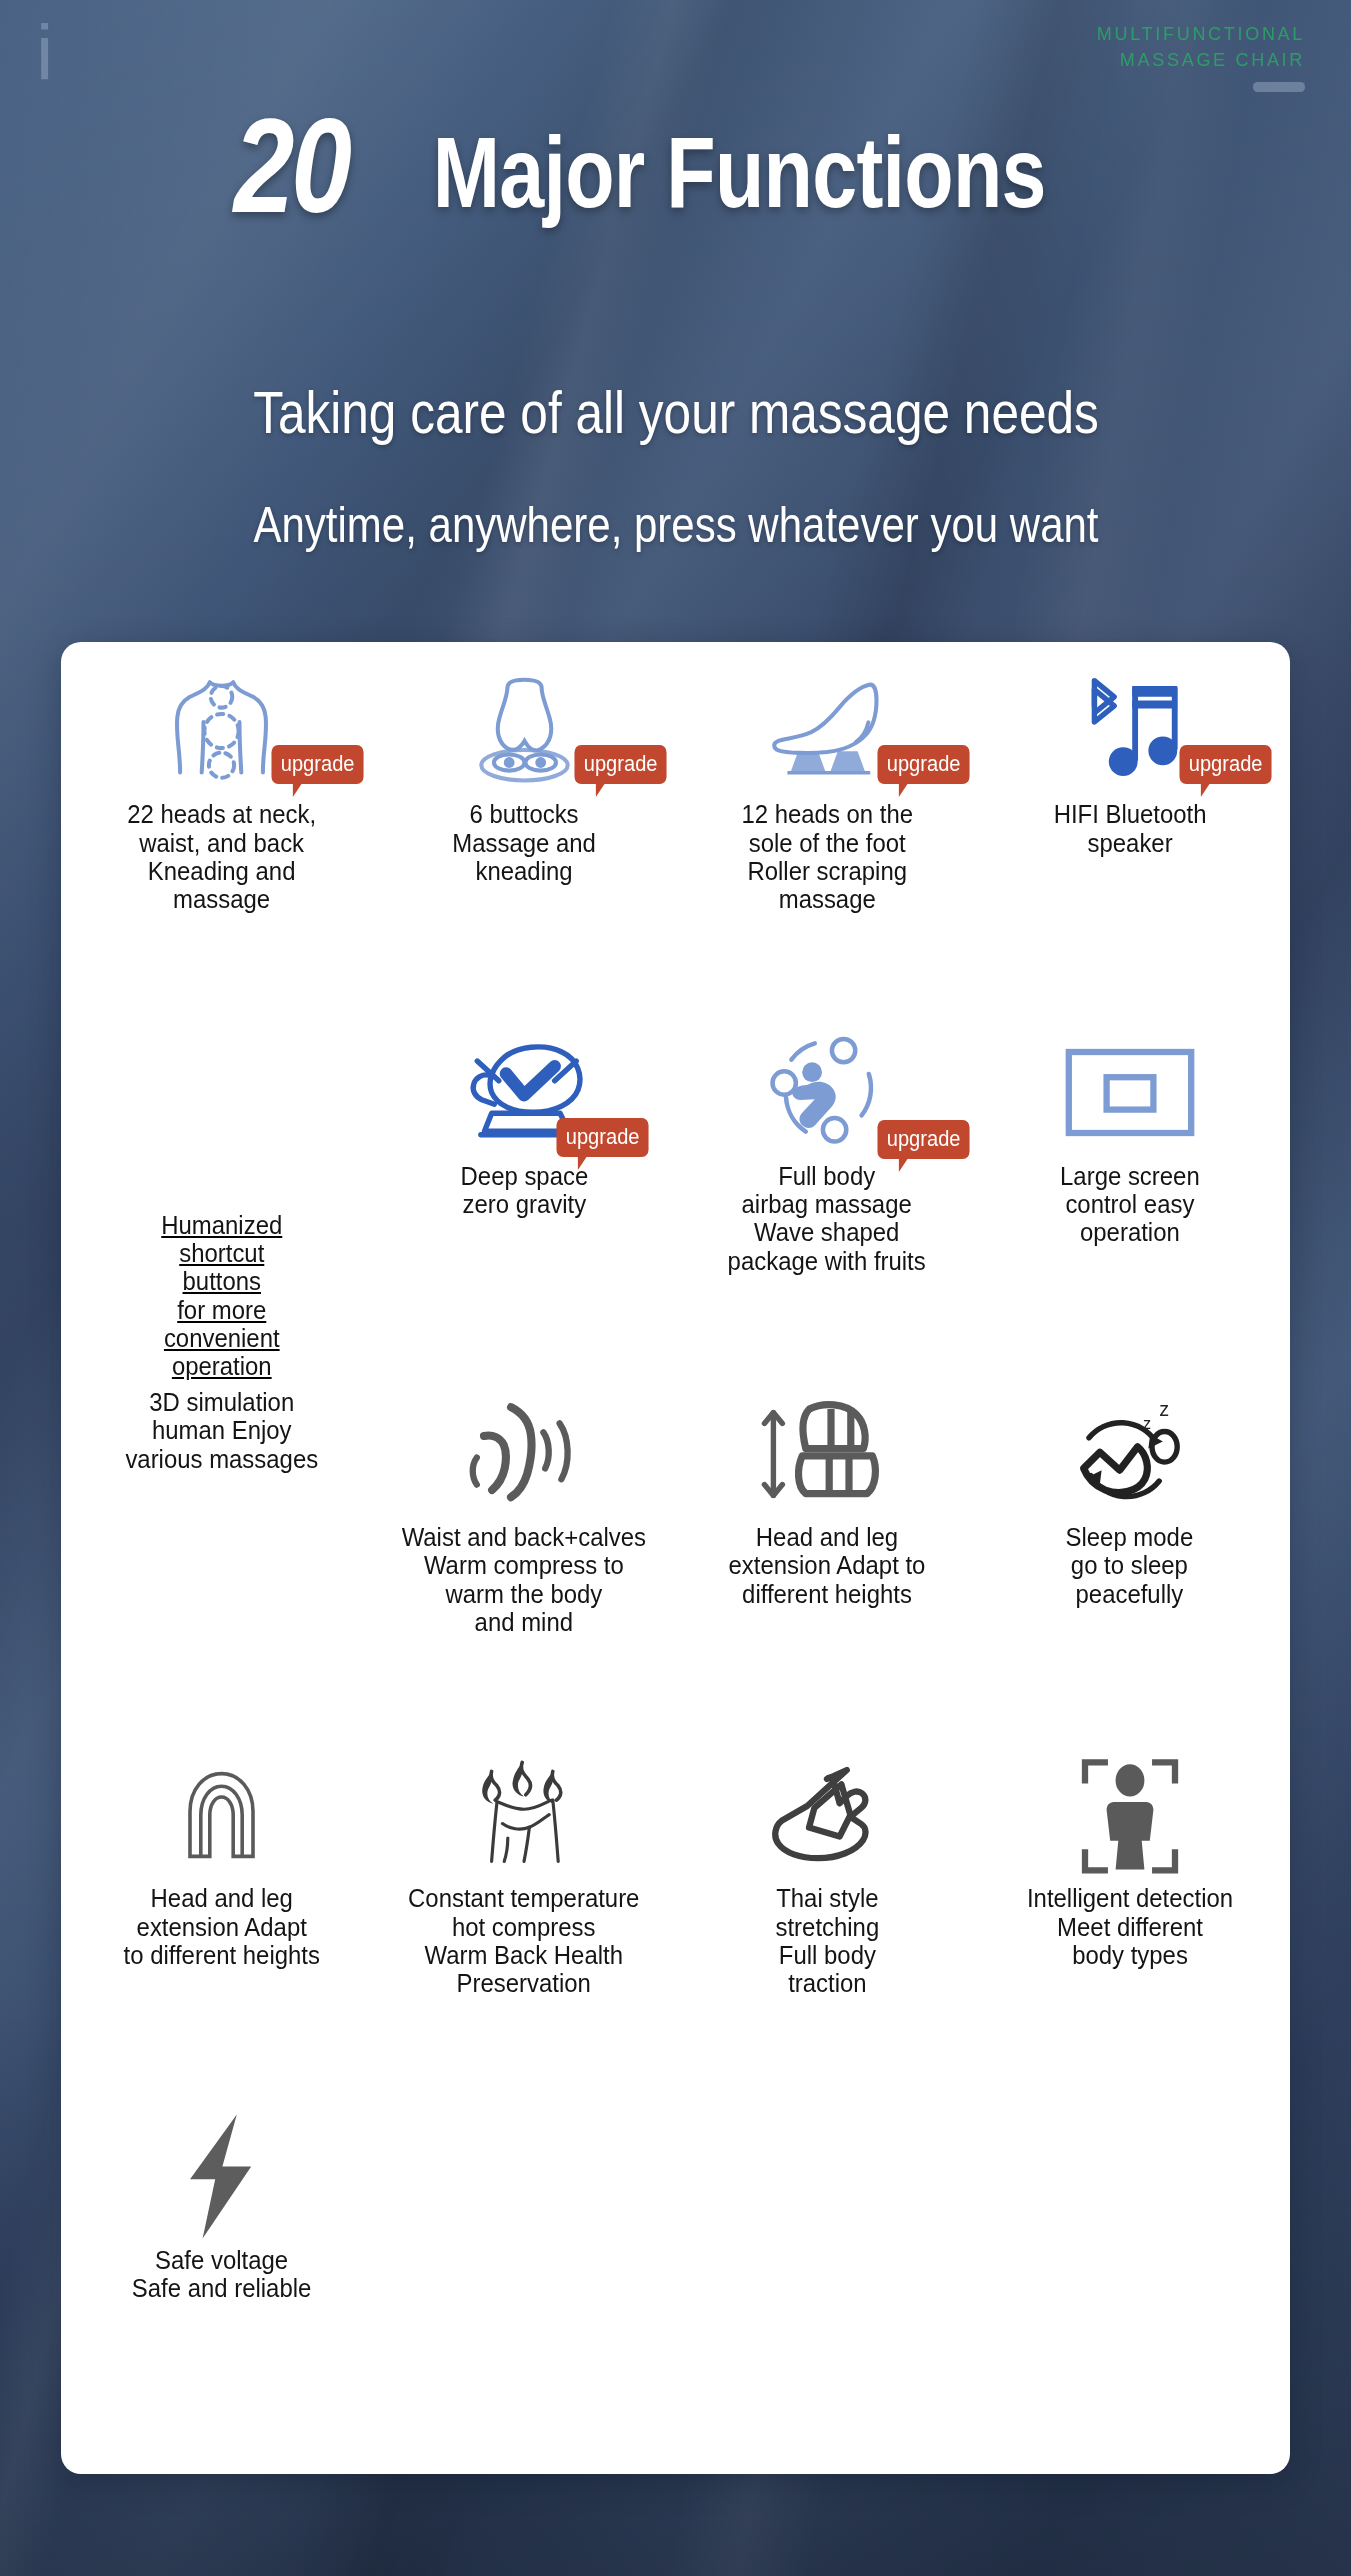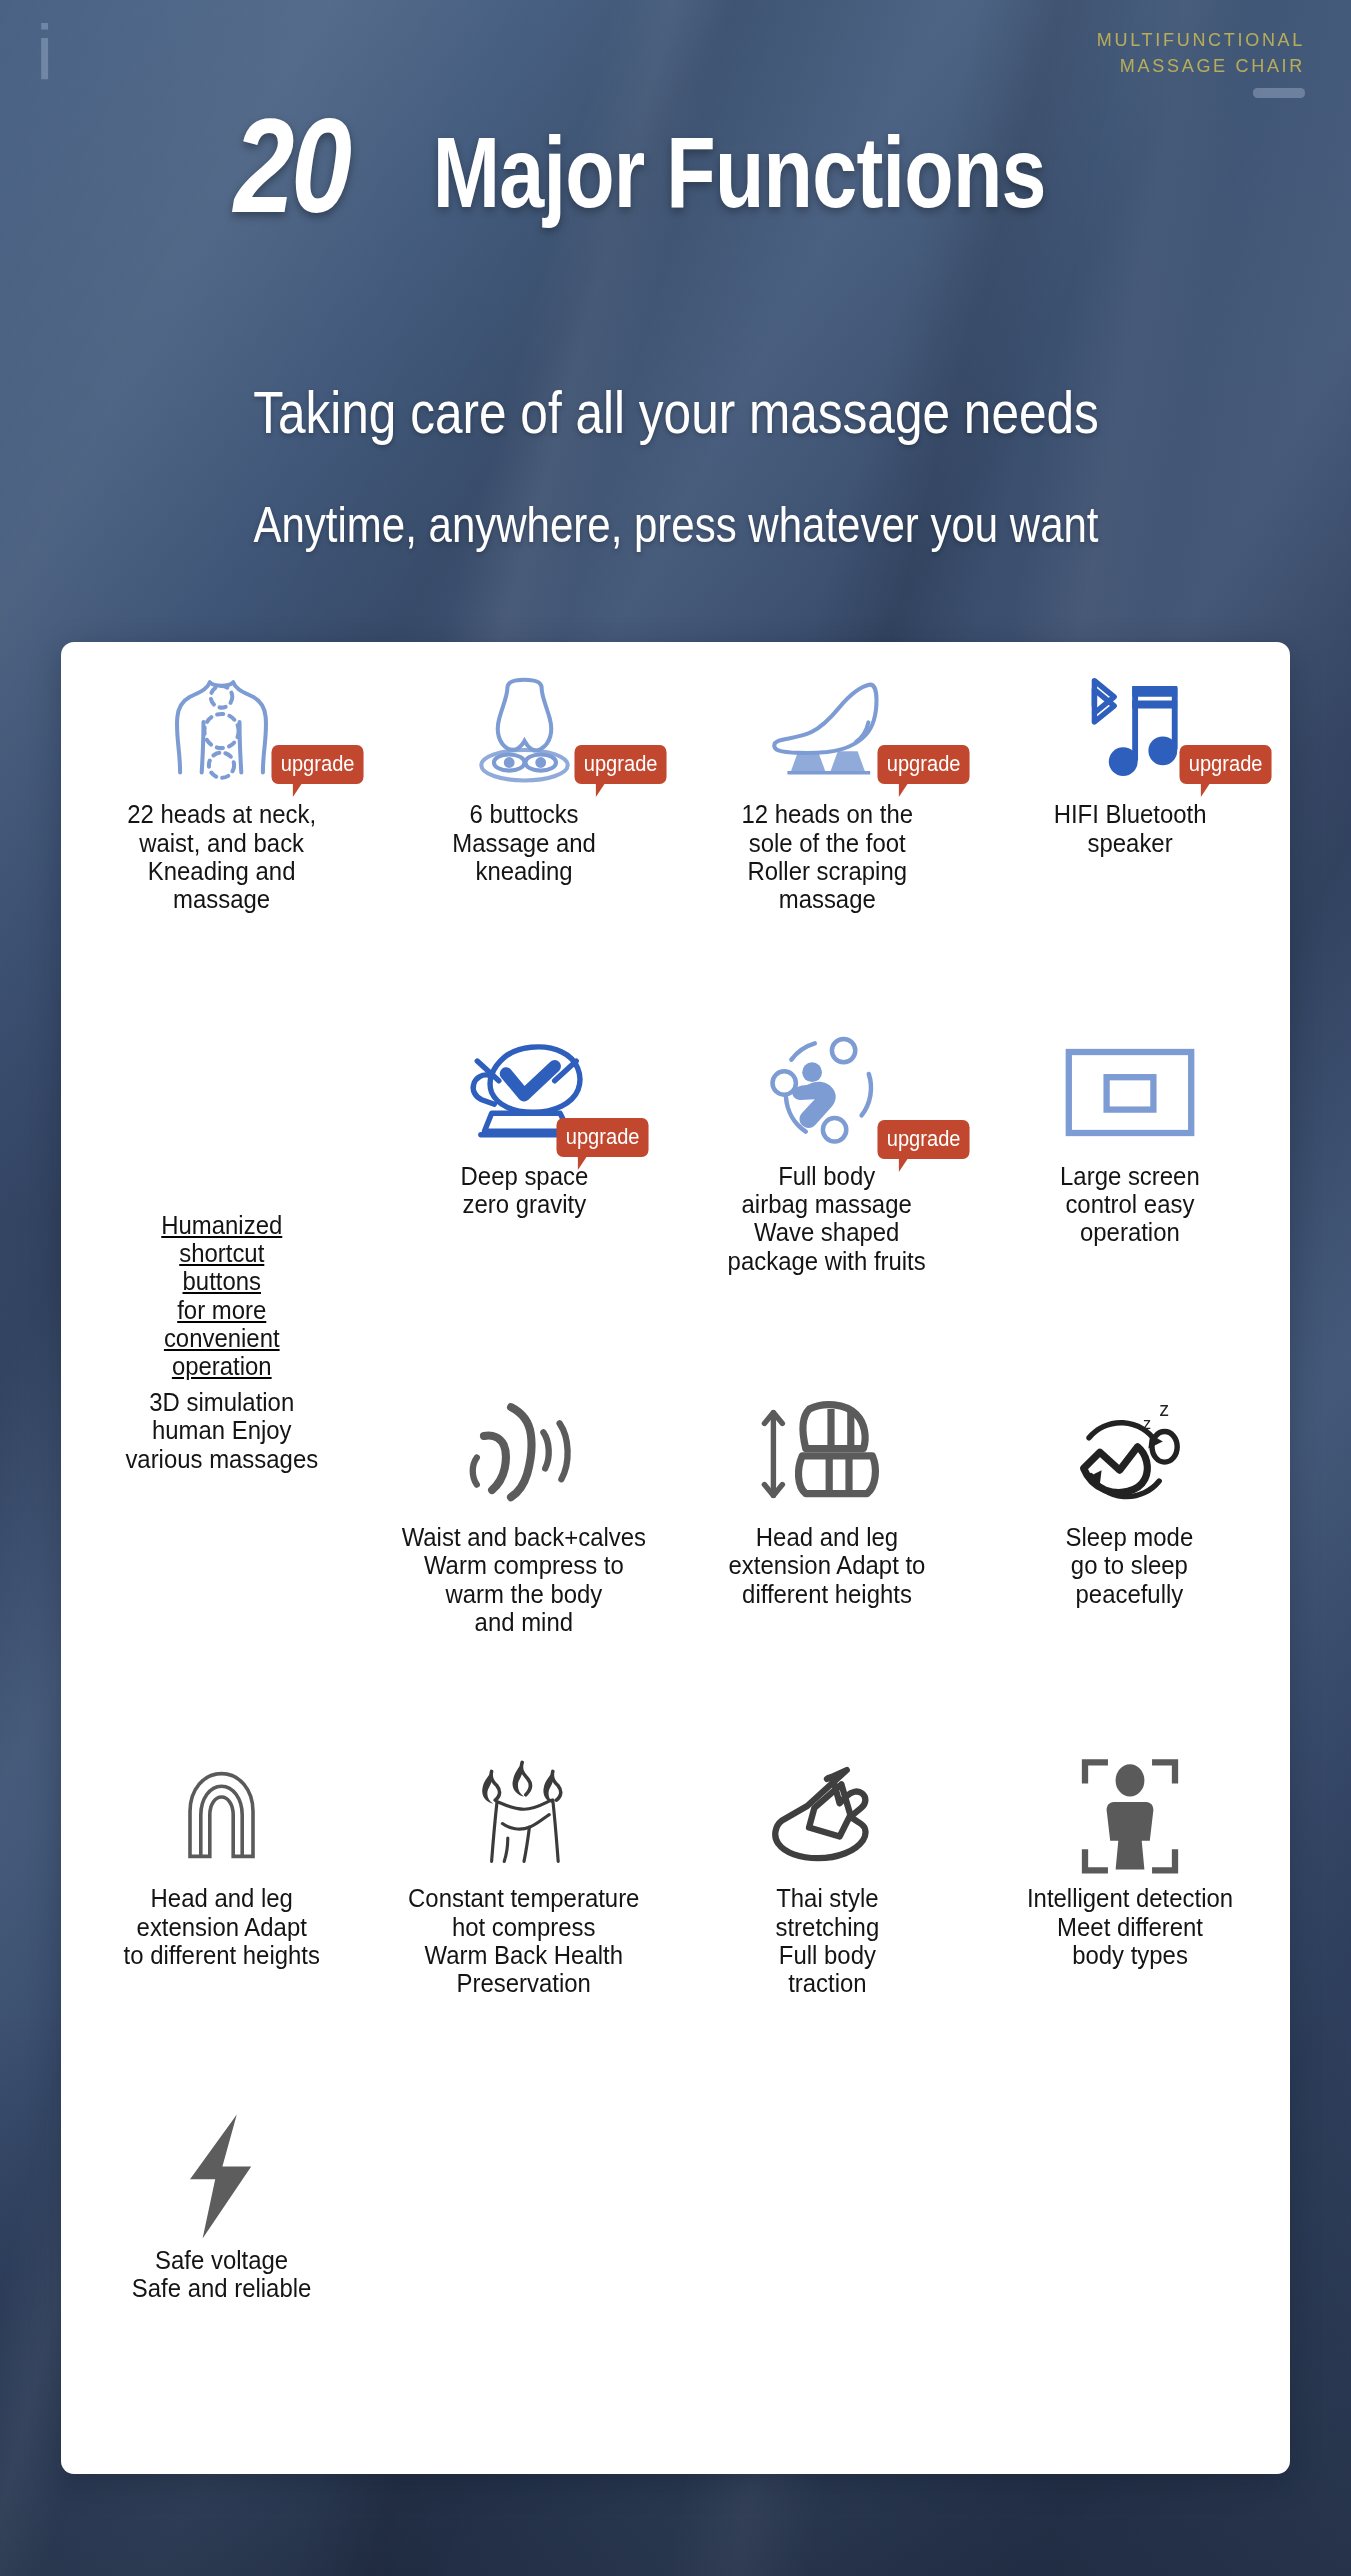--- a/index.html
+++ b/index.html
@@ -28,21 +28,21 @@
       linear-gradient(100deg, transparent 62%, rgba(255,255,255,.04) 66%, transparent 70%),
       linear-gradient(0deg, rgba(22,32,50,.45) 0%, transparent 22%);
   }
 
   #wrap { position:relative; z-index:2; width:1352px; height:2576px; }
 
   
   .corner-i { position:absolute; left:36px; top:21.6px; color:#8fa3bf; opacity:.55;
               font-size:78px; line-height:.8; font-weight:400; letter-spacing:0; }
 
-  .brandbox { position:absolute; right:47px; top:27px; text-align:right; color:#fde047; opacity:.62; }
+  .brandbox { position:absolute; right:47px; top:21px; text-align:right; color:#22c55e; opacity:.62; }
   .brandbox .b1, .brandbox .b2 { font-size:18px; letter-spacing:2.7px; line-height:1.45; white-space:nowrap; }
   .brandbox .bar { margin-left:auto; margin-top:9px; width:52px; height:10px; border-radius:4.5px; background:#9db0c9; opacity:.75; }
 
   
   .headline { position:absolute; left:0; right:8px; top:90px; text-align:center; color:#fff;
               white-space:nowrap; }
   .headline .num { font-size:133px; font-weight:700; font-style:italic; letter-spacing:-3.6px;
                    transform:scaleX(.82); display:inline-block; vertical-align:-5.4px;
                    text-shadow:0 3.6px 9px rgba(0,0,0,.35); }
   .headline .mj  { font-size:101px; font-weight:700; letter-spacing:-0.9px;
@@ -51,21 +51,21 @@
 
   .sub1 { position:absolute; left:0; right:0; top:379px; text-align:center; color:#fff;
           font-size:59px; font-weight:400; transform:scaleX(.84); white-space:nowrap;
           text-shadow:0 1.8px 6.3px rgba(0,0,0,.28); }
   .sub2 { position:absolute; left:0; right:0; top:496px; text-align:center; color:#fff;
           font-size:50px; font-weight:400; transform:scaleX(.84); white-space:nowrap;
           text-shadow:0 1.8px 6.3px rgba(0,0,0,.25); }
 
   
   .card { position:absolute; left:61px; top:642px; width:1229px; height:1832px;
-          background:#fff; border-radius:13px; box-shadow:0 7.2px 31px rgba(10,20,35,.28); }
+          background:#fff; border-radius:20px; box-shadow:0 7.2px 31px rgba(10,20,35,.28); }
 
   .grid { position:absolute; inset:16px 9px 9px 9px;
           display:grid; grid-template-columns:repeat(4,1fr); grid-template-rows:repeat(5,1fr); }
 
   .cell { position:relative; display:flex; flex-direction:column; align-items:center;
           justify-content:flex-start; padding:5.4px 5.4px 0 5.4px; }
 
   .iconwrap { position:relative; height:135px; width:100%;
               display:flex; align-items:center; justify-content:center; }
   .iconwrap svg { display:block; }

